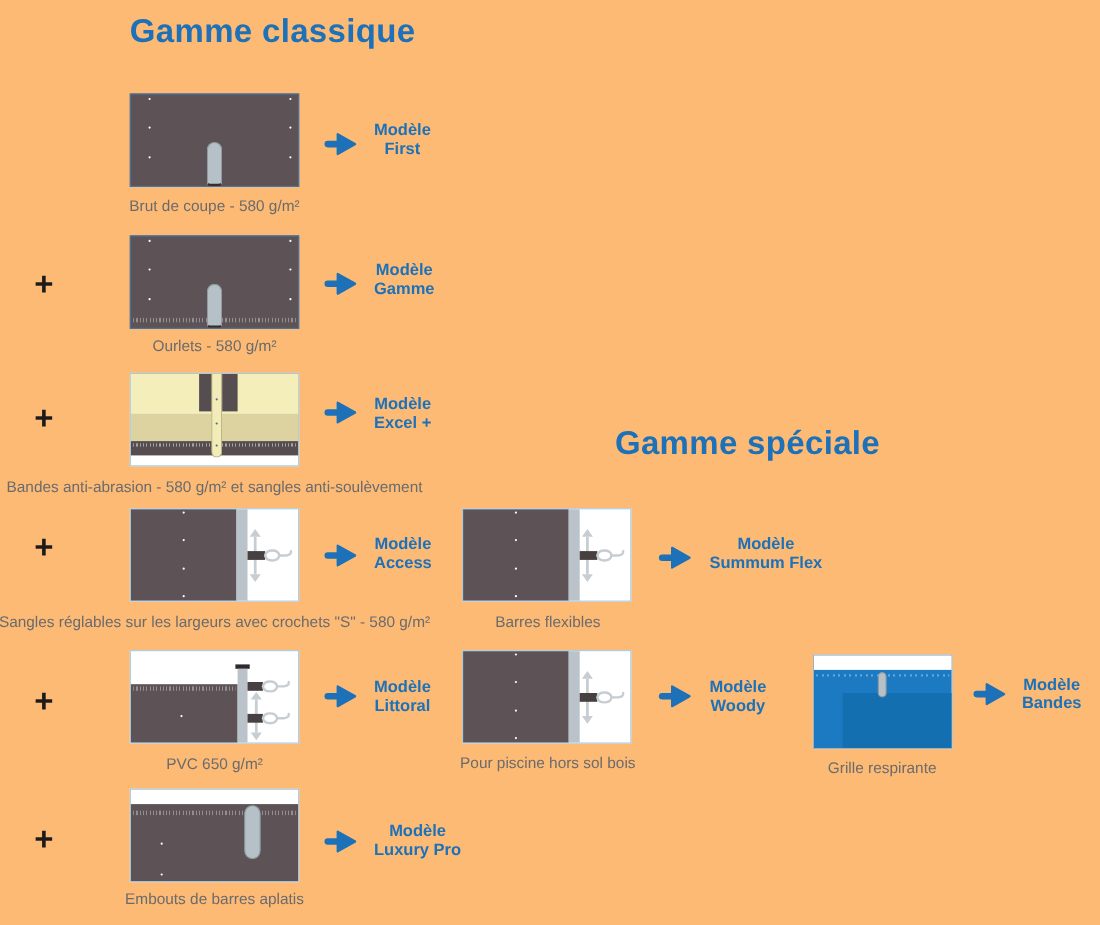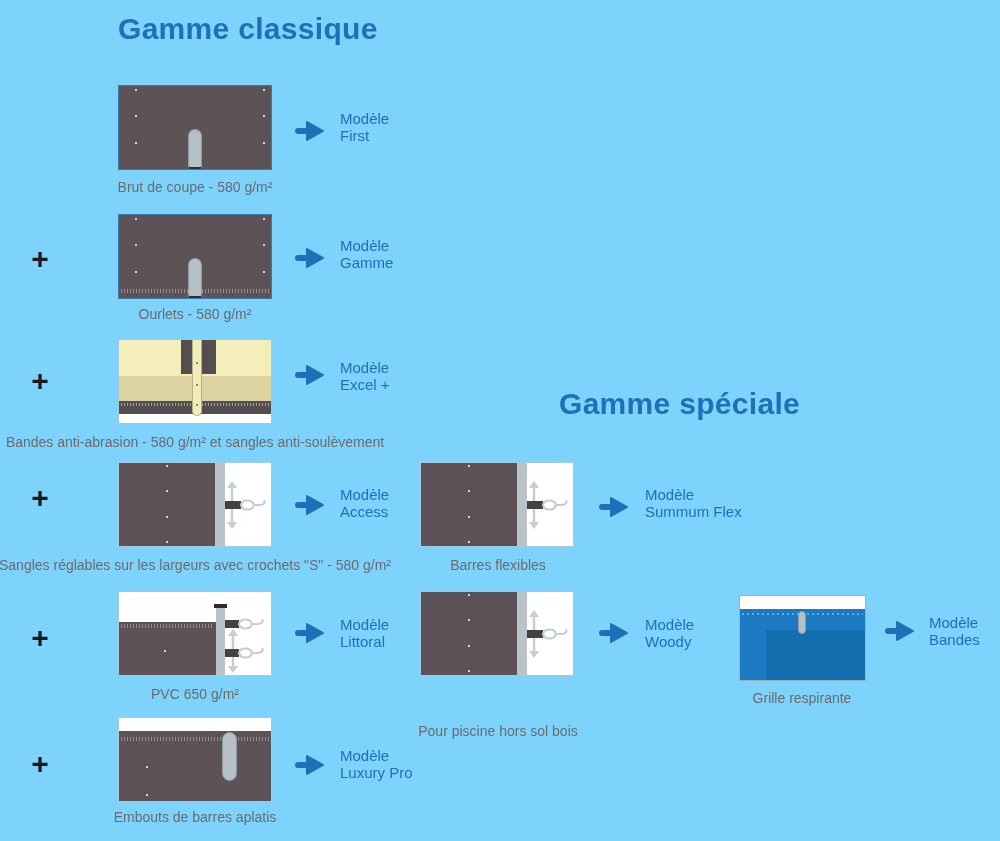--- a/index.html
+++ b/index.html
@@ -1,21 +1,21 @@
 <!DOCTYPE html>
 <html><head>
 <meta charset="utf-8">
 <style>
   html,body{margin:0;padding:0;background:#ffffff;}
-  .canvas{position:relative;width:1000px;height:841px;background:#7dd3fc;overflow:hidden;
+  .canvas{position:relative;width:1000px;height:841px;background:#fdba74;overflow:hidden;
           font-family:"Liberation Sans","DejaVu Sans",sans-serif;}
   .gtitle{position:absolute;font-size:30px;font-weight:bold;color:#1d71b8;letter-spacing:.3px;white-space:nowrap;}
   .plus{position:absolute;width:26px;font-size:30px;font-weight:bold;color:#1c1a1b;text-align:center;line-height:32px;}
   .cap{position:absolute;width:420px;font-size:14px;color:#6b6b6d;text-align:center;white-space:nowrap;}
-  .model{position:absolute;font-size:15px;line-height:17px;font-weight:normal;color:#1d71b8;white-space:nowrap;}
+  .model{position:absolute;font-size:15px;line-height:17px;font-weight:bold;color:#1d71b8;white-space:nowrap;text-align:center;}
   .arrow{position:absolute;}
   .illu{position:absolute;width:154px;height:85px;box-sizing:border-box;background:#fff;}
   .b-dark{border:1px solid #4077b0;}
   .b-light{border:1px solid #a6c9e2;}
   .abs{position:absolute;}
   .dot{position:absolute;width:2px;height:2px;border-radius:50%;background:#fff;}
   .fab{background:#5d5356;}
   .tab{position:absolute;width:14px;background:#b6c0c7;border:1px solid #8f9ba3;
        border-radius:7px 7px 3px 3px;box-sizing:border-box;border-bottom:2px solid #332d2f;}
   .stitch{position:absolute;height:4px;background:repeating-linear-gradient(90deg,#958e90 0 1px,transparent 1px 3px);}
@@ -214,21 +214,21 @@
       <line x1="8" y1="8" x2="8" y2="42" stroke="#c6cdd3" stroke-width="2.5"></line>
       <path d="M8 1 L3 8 H13 Z" fill="#c6cdd3"></path>
         <path d="M8 49 L3 42 H13 Z" fill="#c6cdd3"></path>
     </svg>
     <span class="strap-d" style="left:106px;top:38px;width:16px"></span>
     <svg class="abs" style="left:120px;top:34px" width="28" height="16" viewBox="0 0 28 16">
       <path d="M2 8 Q3 3.5 8.5 3.5 Q14 3.5 15 8 Q14 12.5 8.5 12.5 Q3 12.5 2 8 Z" fill="#fff" stroke="#c6cdd3" stroke-width="2.2"></path>
       <path d="M15 8 h6 q5 -0.5 4.5 -4" fill="none" stroke="#c6cdd3" stroke-width="2.2" stroke-linecap="round"></path>
     </svg>
   </div>
-  <div class="cap" style="left:288px;top:723px">Pour piscine hors sol bois</div>
+  <div class="cap" style="left:288px;top:685px">Pour piscine hors sol bois</div>
   <svg class="arrow" style="left:598px;top:622px" width="30" height="22" viewBox="0 0 30 22">
     <rect x="1" y="8" width="14" height="6" rx="3" fill="#1d71b8"></rect>
     <path d="M13 2 L29 11 L13 20 Z" fill="#1d71b8" stroke="#1d71b8" stroke-width="2" stroke-linejoin="round"></path>
   </svg>
   <div class="model" style="left:645px;top:616px">
     <div>Modèle</div>
     <div>Woody</div>
   </div>
 
   <div class="illu" style="left:739px;top:595px;width:127px;height:86px;border:1px solid #9fb0bc">

